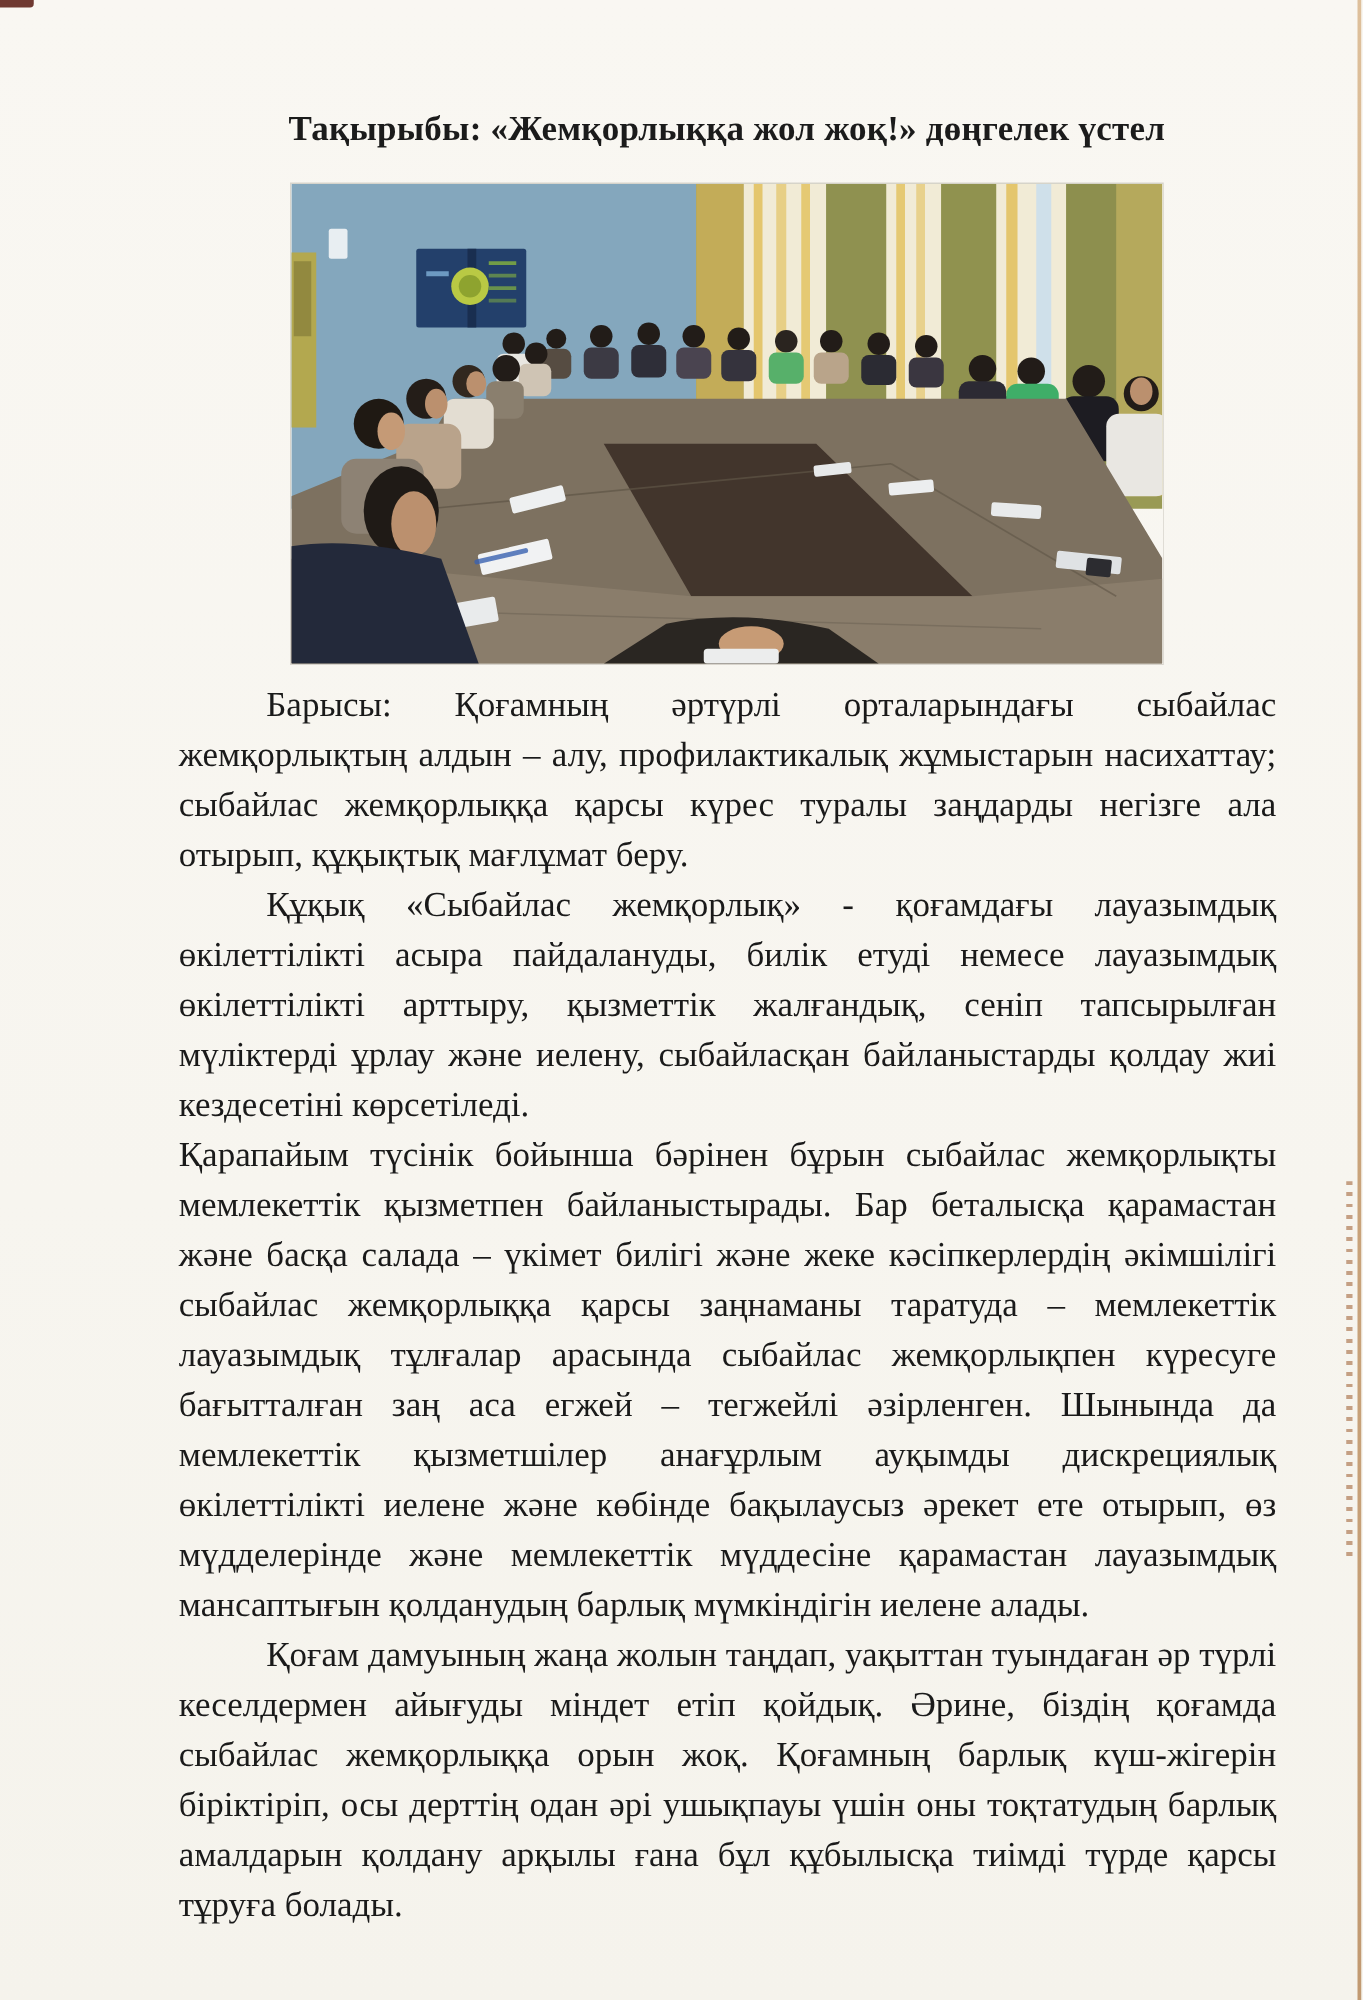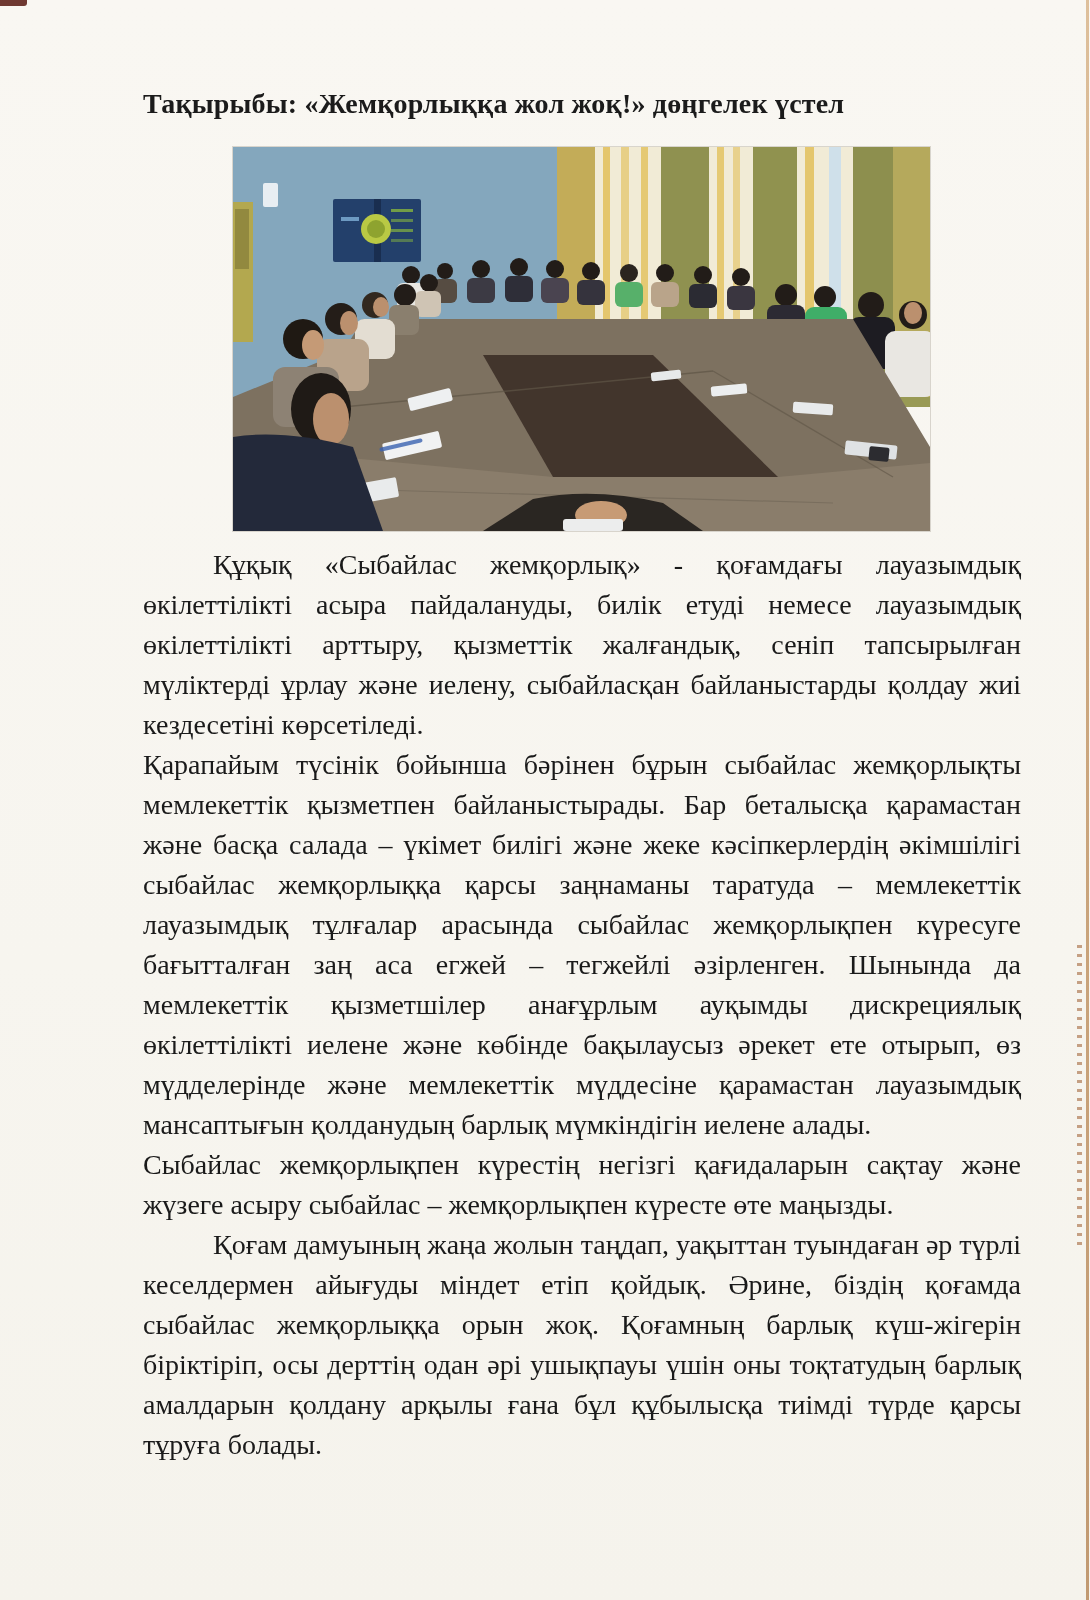--- a/index.html
+++ b/index.html
@@ -6,21 +6,21 @@
   body{
     width:1090px;height:1600px;
     background:#f8f6f1;
     font-family:"Liberation Serif", serif;
     position:relative;
     overflow:hidden;
   }
   .page{position:absolute;inset:0;background:linear-gradient(180deg,#f9f7f2 0%,#f7f5ef 60%,#f5f3ec 100%);}
   .doc-title{
     position:absolute;left:143px;top:88px;width:877px;
-    text-align:left;font-weight:bold;font-size:28px;color:#1b1b1b;
+    text-align:center;font-weight:bold;font-size:28px;color:#1b1b1b;
     letter-spacing:.2px;
   }
   .photo-frame{
     position:absolute;left:233px;top:147px;width:697px;height:384px;
     box-shadow:0 0 0 1px rgba(120,110,95,.25);
     overflow:hidden;
   }
   .photo-frame svg{display:block;width:100%;height:100%;}
   .text-block{
     position:absolute;left:143px;top:545px;width:878px;
@@ -213,20 +213,20 @@
         <ellipse cx="98" cy="272" rx="18" ry="26" fill="#bb906e"></ellipse>
         <path d="M0,290 Q50,282 120,300 L150,384 L0,384 Z" fill="#23293a"></path>
         <path d="M250,384 L300,352 Q360,340 430,356 L470,384 Z" fill="#2a2622"></path>
         <ellipse cx="368" cy="368" rx="26" ry="14" fill="#c79b75"></ellipse>
         <rect x="330" y="372" width="60" height="12" rx="3" fill="#eceded"></rect>
       </g>
     </svg>
   </div>
 
   <div class="text-block">
+    <p class="indent">Барысы: Қоғамның әртүрлі орталарындағы сыбайлас жемқорлықтың алдын – алу, профилактикалық жұмыстарын насихаттау; сыбайлас жемқорлыққа қарсы күрес туралы заңдарды негізге ала отырып, құқықтық мағлұмат беру.</p>
     <p class="indent">Құқық «Сыбайлас жемқорлық» - қоғамдағы лауазымдық өкілеттілікті асыра пайдалануды, билік етуді немесе лауазымдық өкілеттілікті арттыру, қызметтік жалғандық, сеніп тапсырылған мүліктерді ұрлау және иелену, сыбайласқан байланыстарды қолдау жиі кездесетіні көрсетіледі.</p>
     <p>Қарапайым түсінік бойынша бәрінен бұрын сыбайлас жемқорлықты мемлекеттік қызметпен байланыстырады. Бар беталысқа қарамастан және басқа салада – үкімет билігі және жеке кәсіпкерлердің әкімшілігі сыбайлас жемқорлыққа қарсы заңнаманы таратуда – мемлекеттік лауазымдық тұлғалар арасында сыбайлас жемқорлықпен күресуге бағытталған заң аса егжей – тегжейлі әзірленген. Шынында да мемлекеттік қызметшілер анағұрлым ауқымды дискрециялық өкілеттілікті иелене және көбінде бақылаусыз әрекет ете отырып, өз мүдделерінде және мемлекеттік мүддесіне қарамастан лауазымдық мансаптығын қолданудың барлық мүмкіндігін иелене алады.</p>
-    <p>Сыбайлас жемқорлықпен күрестің негізгі қағидаларын сақтау және жүзеге асыру сыбайлас – жемқорлықпен күресте өте маңызды.</p>
     <p class="indent">Қоғам дамуының жаңа жолын таңдап, уақыттан туындаған әр түрлі кеселдермен айығуды міндет етіп қойдық. Әрине, біздің қоғамда сыбайлас жемқорлыққа орын жоқ. Қоғамның барлық күш-жігерін біріктіріп, осы дерттің одан әрі ушықпауы үшін оны тоқтатудың барлық амалдарын қолдану арқылы ғана бұл құбылысқа тиімді түрде қарсы тұруға болады.</p>
 
   </div>
 
 </div>
 
 </body></html>

